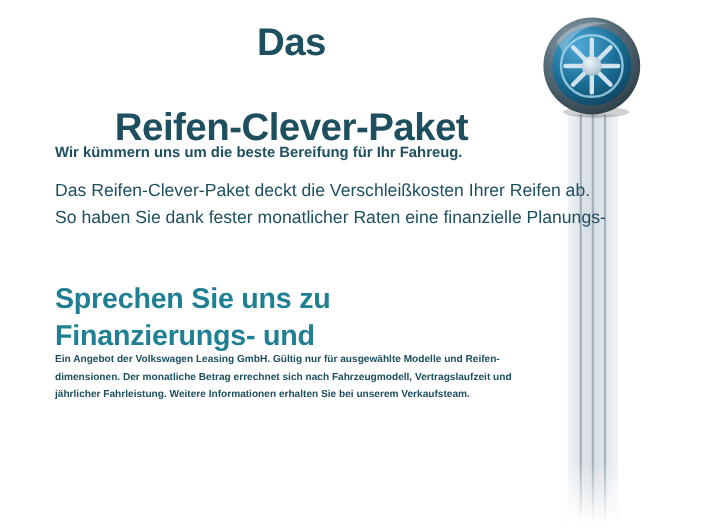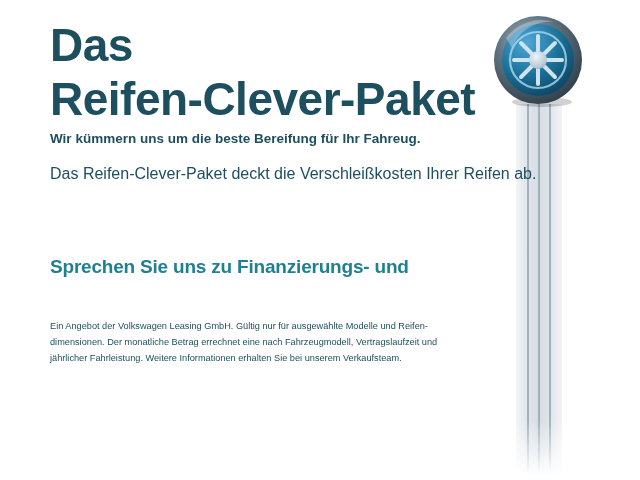--- a/index.html
+++ b/index.html
@@ -67,26 +67,27 @@
   }
   .wheel svg { display: block; }
 
   
   .headline {
     position: absolute;
     left: 50px;
     top: 18px;
     width: 430px;
     color: #1d4f5e;
-    font-size: 46px;
+    font-size: 35px;
     font-weight: bold;
     line-height: 1.18;
     letter-spacing: -0.5px;
-  }
-  .headline .l2 { display: block; }
+    text-align: center;
+  }
+  .headline .l2 { display: block; margin-top: 36px; }
 
   .subhead {
     position: absolute;
     left: 50px;
     top: 130px;
     width: 420px;
     color: #1d4f5e;
     font-size: 13.5px;
     font-weight: bold;
     line-height: 1.4;
@@ -102,35 +103,35 @@
     line-height: 1.55;
   }
   .body-copy div { white-space: nowrap; }
 
   .cta {
     position: absolute;
     left: 50px;
     top: 255px;
     width: 430px;
     color: #1f7f93;
-    font-size: 19px;
+    font-size: 26px;
     font-weight: bold;
     line-height: 1.3;
     letter-spacing: -0.2px;
   }
   .cta .l2 { display: block; }
 
   .legal {
     position: absolute;
     left: 50px;
     top: 318px;
     width: 390px;
     color: #1d4f5e;
     font-size: 9.2px;
-    font-weight: normal;
+    font-weight: bold;
     line-height: 1.75;
   }
   .legal div { white-space: nowrap; }
 </style>
 </head>
 <body>
 
 <div class="page">
 
   <div class="tread">
@@ -183,25 +184,26 @@
 
   <div class="headline">
     <span>Das</span>
     <span class="l2">Reifen-Clever-Paket</span>
   </div>
 
   <div class="subhead">Wir kümmern uns um die beste Bereifung für Ihr Fahreug.</div>
 
   <div class="body-copy">
     <div>Das Reifen-Clever-Paket deckt die Verschleißkosten Ihrer Reifen ab.</div>
+    <div>So haben Sie dank fester monatlicher Raten eine finanzielle Planungs-</div>
   </div>
 
   <div class="cta">
     <span>Sprechen Sie uns zu Finanzierungs- und</span>
   </div>
 
   <div class="legal">
     <div>Ein Angebot der Volkswagen Leasing GmbH. Gültig nur für ausgewählte Modelle und Reifen-</div>
-    <div>dimensionen. Der monatliche Betrag errechnet eine nach Fahrzeugmodell, Vertragslaufzeit und</div>
+    <div>dimensionen. Der monatliche Betrag errechnet sich nach Fahrzeugmodell, Vertragslaufzeit und</div>
     <div>jährlicher Fahrleistung. Weitere Informationen erhalten Sie bei unserem Verkaufsteam.</div>
   </div>
 
 </div>
 
 </body></html>

